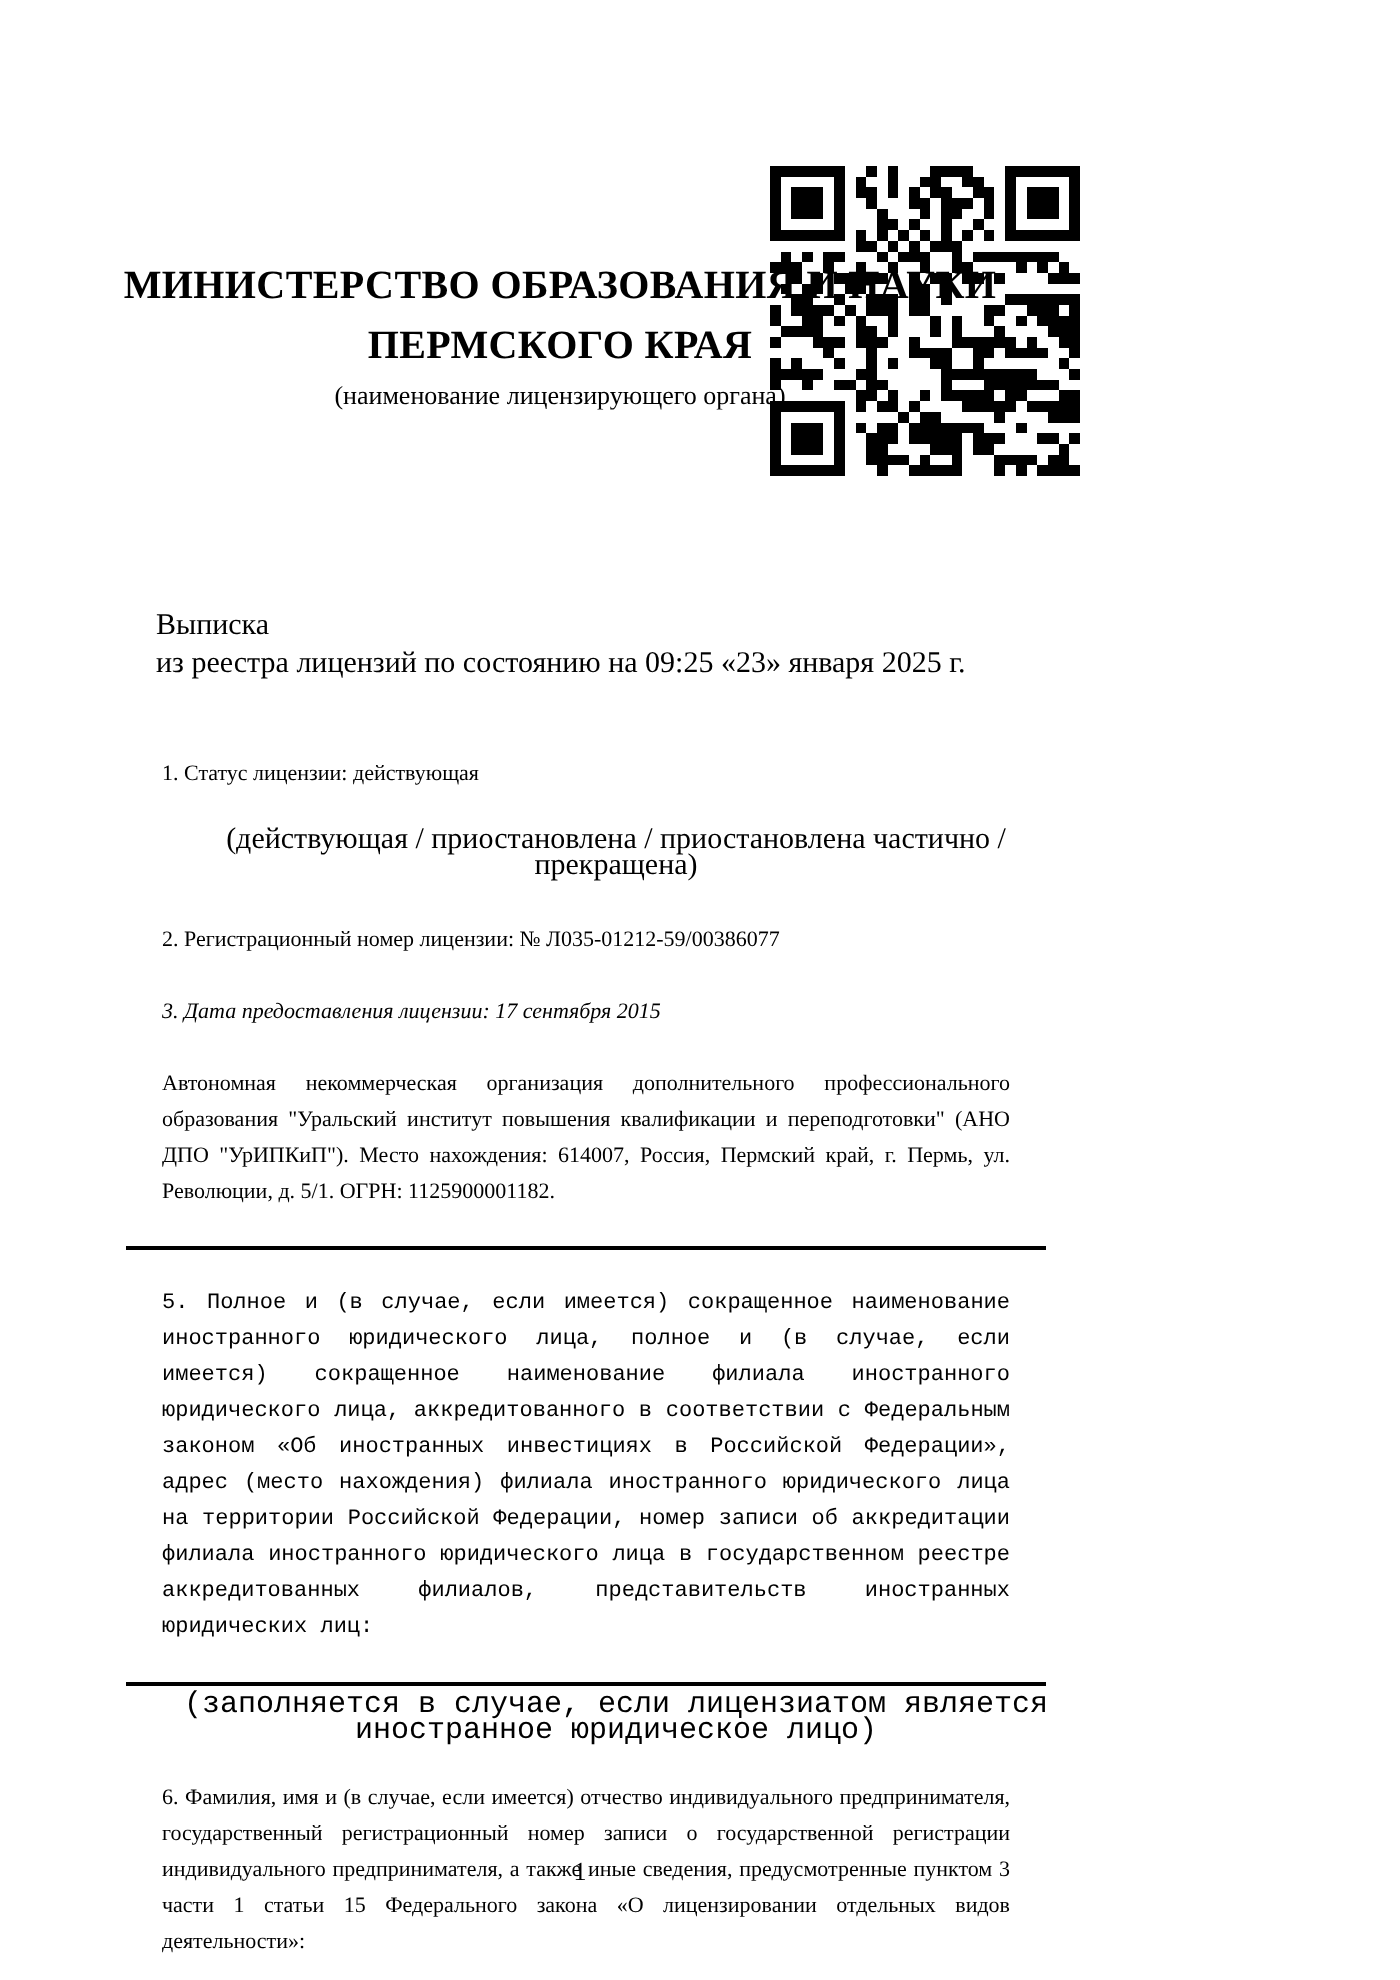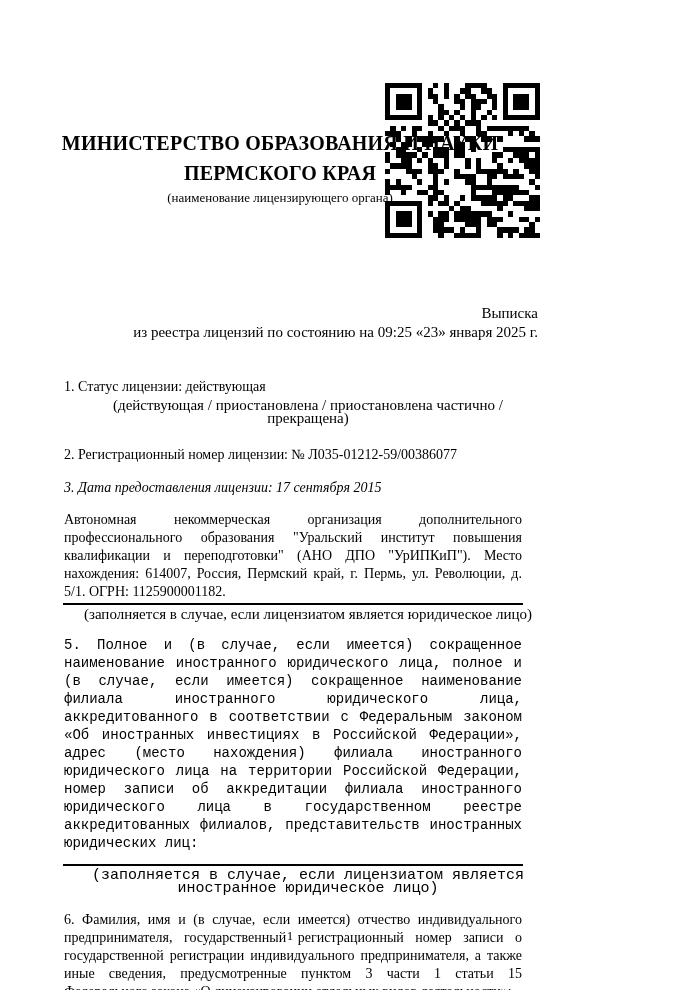--- a/index.html
+++ b/index.html
@@ -29,29 +29,29 @@
   }
   .ministry .small-caption { margin-top: 3px; }
   .small-caption { font-size: 13px; line-height: 13px; }
   .qr {
     position: absolute; top: 83px; right: -17px;
     width: 155px; height: 155px;
   }
   .qr svg { display: block; shape-rendering: crispEdges; }
   .doc-title {
     margin-top: 64px;
-    text-align: right;
+    text-align: left;
     font-size: 15px;
     line-height: 19px;
   }
   .shift-r { transform: translateX(15px); }
   .item { margin: 0; }
   .item p {
-    margin: 1px;
-    font-size: 14px;
+    margin: 18px;
+    font-size: 11px;
     line-height: 18px;
   }
   .just { text-align: justify; }
   .caption-center {
     text-align: center;
     font-size: 15px;
     line-height: 13px;
     margin-top: 3px;
   }
   .fill-line {
@@ -105,21 +105,20 @@
     <p>2. Регистрационный номер лицензии: № Л035-01212-59/00386077</p>
   </div>
 
   <div class="item" id="item3">
     <p>3. Дата предоставления лицензии: 17 сентября 2015</p>
   </div>
 
   <div class="item" id="item4">
     <p class="just">Автономная некоммерческая организация дополнительного профессионального образования "Уральский институт повышения квалификации и переподготовки" (АНО ДПО "УрИПКиП"). Место нахождения: 614007, Россия, Пермский край, г. Пермь, ул. Революции, д. 5/1. ОГРН: 1125900001182.</p>
     <div class="fill-line"></div>
-    <div class="caption-center shift-r">(заполняется в случае, если лицензиатом является юридическое лицо)</div>
   </div>
 
   <div class="item" id="item5">
     <p class="just">5. Полное и (в случае, если имеется) сокращенное наименование иностранного юридического лица, полное и (в случае, если имеется) сокращенное наименование филиала иностранного юридического лица, аккредитованного в соответствии с Федеральным законом «Об иностранных инвестициях в Российской Федерации», адрес (место нахождения) филиала иностранного юридического лица на территории Российской Федерации, номер записи об аккредитации филиала иностранного юридического лица в государственном реестре аккредитованных филиалов, представительств иностранных юридических лиц:</p>
     <div class="fill-line gap"></div>
     <div class="caption-center shift-r">(заполняется в случае, если лицензиатом является иностранное юридическое лицо)</div>
   </div>
 
   <div class="item" id="item6">
     <p class="just">6. Фамилия, имя и (в случае, если имеется) отчество индивидуального предпринимателя, государственный регистрационный номер записи о государственной регистрации индивидуального предпринимателя, а также иные сведения, предусмотренные пунктом 3 части 1 статьи 15 Федерального закона «О лицензировании отдельных видов деятельности»:</p>

